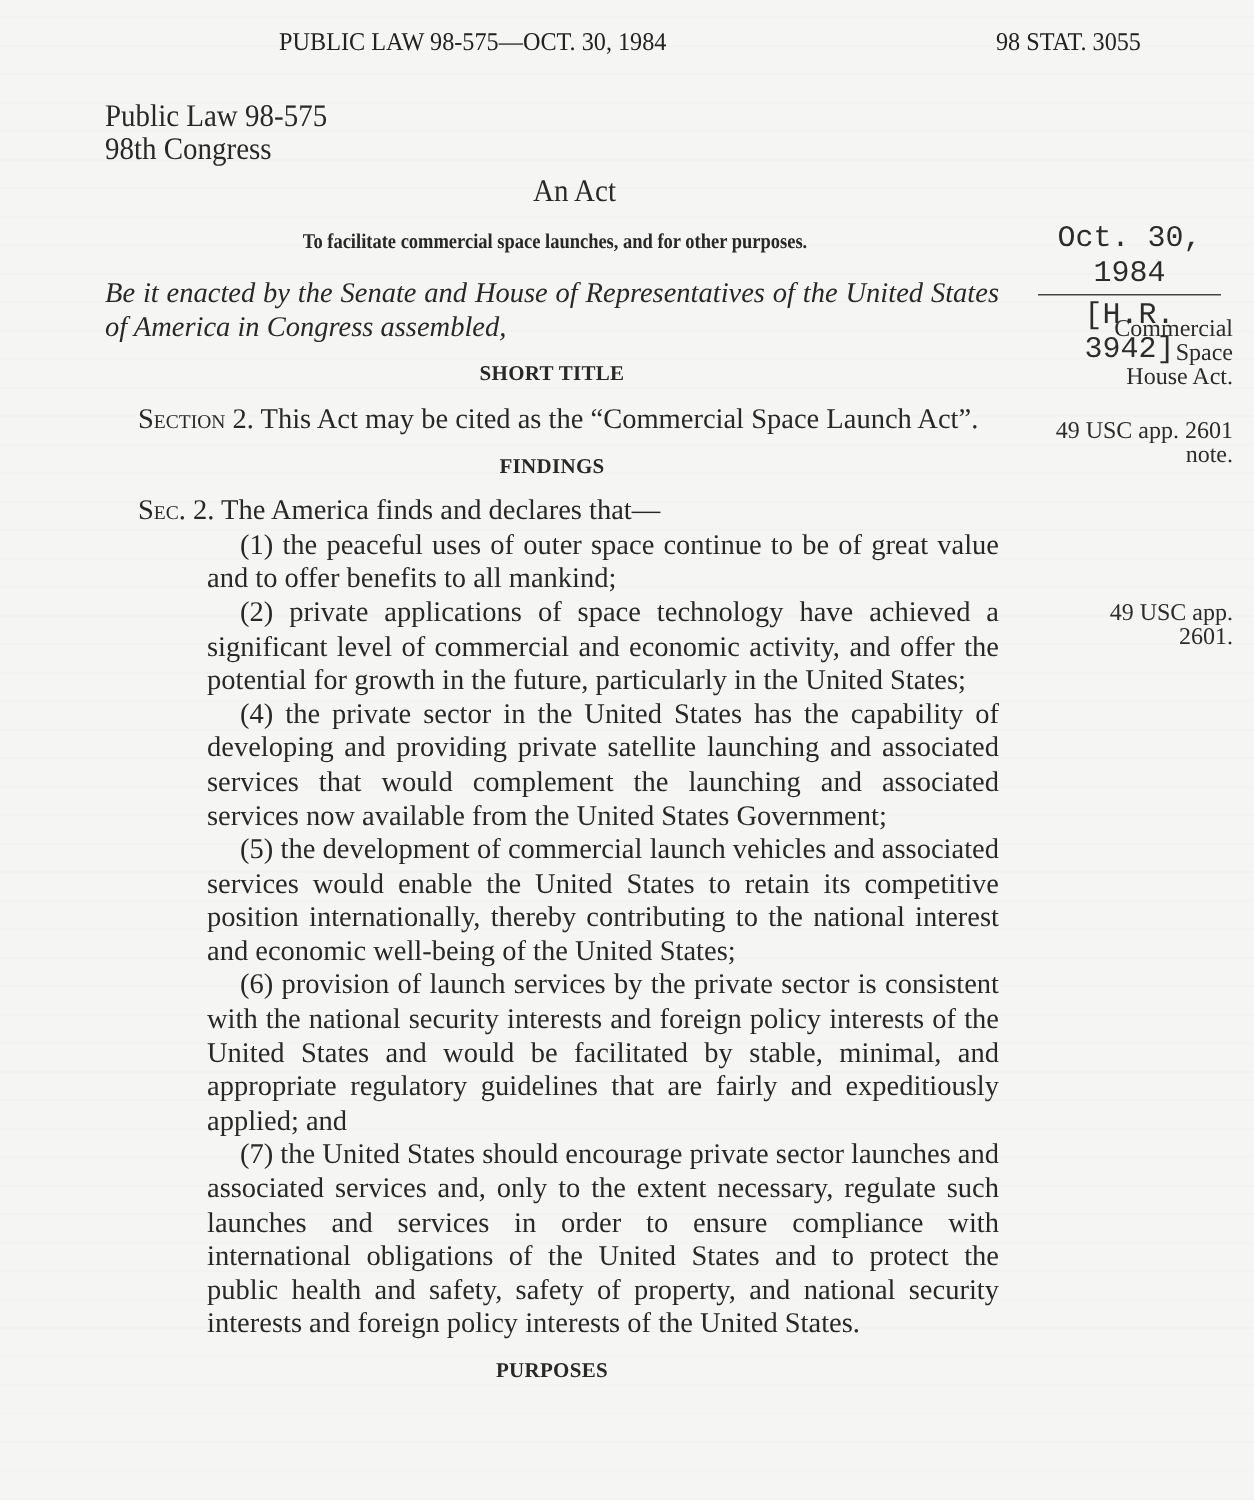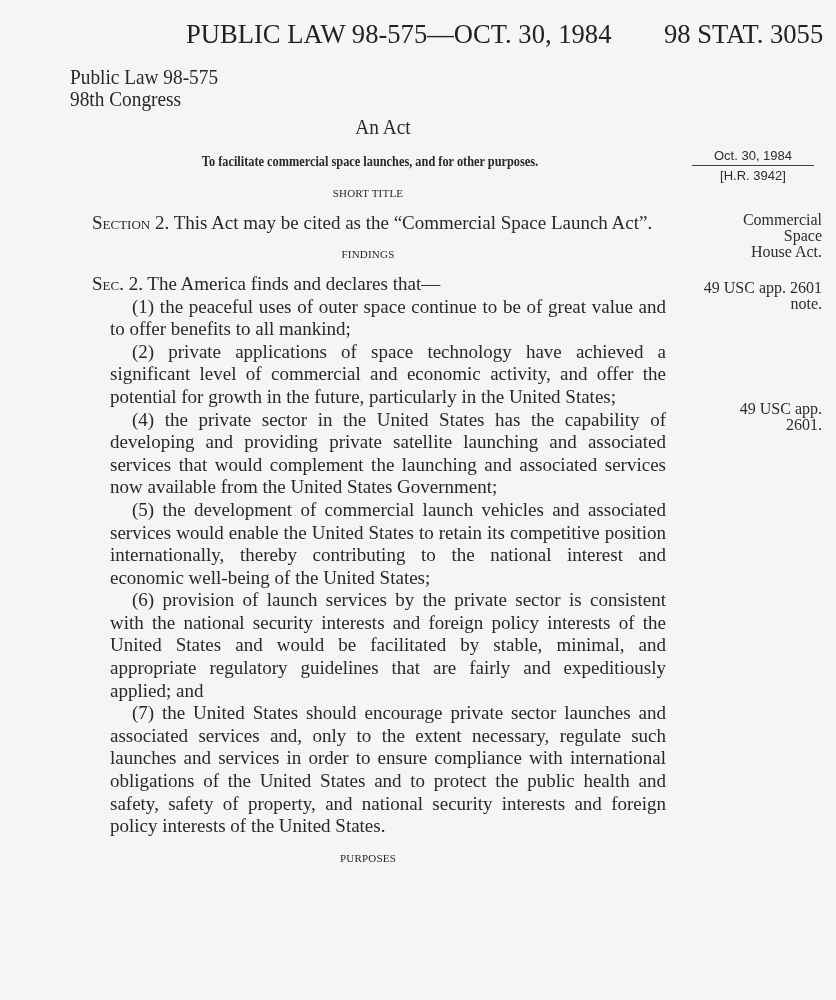--- a/index.html
+++ b/index.html
@@ -22,21 +22,21 @@
       repeating-linear-gradient(0deg, rgba(0,0,0,0.012) 0px, rgba(0,0,0,0.012) 1px, transparent 1px, transparent 19px),
       #f5f5f3;
   }
   .running-head {
     position: absolute;
     top: 18px;
     left: 0;
     width: 836px;
     height: 30px;
     font-family: "Liberation Serif", serif;
-    font-size: 28px;
+    font-size: 17px;
     color: #222;
   }
   .running-head .center {
     position: absolute;
     left: 186px;
     top: 0;
     transform: scaleX(0.95);
     transform-origin: left top;
   }
   .running-head .right {
@@ -77,51 +77,51 @@
     transform: scaleX(0.88);
     margin-left: 4px;
   }
   .enacting {
     font-style: italic;
     margin-top: 12px;
     text-align: justify;
   }
   .heading {
     text-align: center;
-    font-size: 11px;
-    font-weight: normal;
+    font-size: 14px;
+    font-weight: bold;
     letter-spacing: 0.2px;
     margin-top: 9px;
     margin-bottom: 7px;
   }
   .para {
     text-align: justify;
   }
   .section-lead {
     text-indent: 22px;
     margin-top: 0;
   }
   .smallcaps {
     font-variant: small-caps;
   }
   .findings-list {
-    margin-left: 40px;
+    margin-left: 68px;
   }
   .finding {
     text-indent: 22px;
     text-align: justify;
   }
   .date-block {
     position: absolute;
     left: 692px;
     top: 148px;
     width: 122px;
     text-align: center;
-    font-family: Liberation Sans, sans-serif;
-    font-size: 13px;
+    font-family: Liberation Mono, monospace;
+    font-size: 20px;
     color: #2c2c2c;
   }
   .date-block .date {
     padding-bottom: 2px;
     border-bottom: 1px solid #444;
   }
   .date-block .bill {
     padding-top: 2px;
   }
   .note {
@@ -143,20 +143,21 @@
   <div class="running-head">
     <span class="center">PUBLIC LAW 98-575—OCT. 30, 1984</span>
     <span class="right">98 STAT. 3055</span>
   </div>
 
   <div class="main">
     <div class="law-id">Public Law 98-575</div>
     <div class="law-id">98th Congress</div>
     <div class="act-title">An Act</div>
     <div class="purpose-line">To facilitate commercial space launches, and for other purposes.</div>
+    <div class="enacting">Be it enacted by the Senate and House of Representatives of the United States of America in Congress assembled,</div>
 
     <div class="heading">SHORT TITLE</div>
     <div class="para section-lead"><span class="smallcaps">Section 2.</span> <span>This Act may be cited as the “Commercial Space Launch Act”.</span></div>
 
     <div class="heading">FINDINGS</div>
     <div class="para section-lead"><span class="smallcaps">Sec. 2.</span> <span>The America finds and declares that—</span></div>
 
     <div class="findings-list">
       <div class="finding">(1) the peaceful uses of outer space continue to be of great value and to offer benefits to all mankind;</div>
       <div class="finding">(2) private applications of space technology have achieved a significant level of commercial and economic activity, and offer the potential for growth in the future, particularly in the United States;</div>

